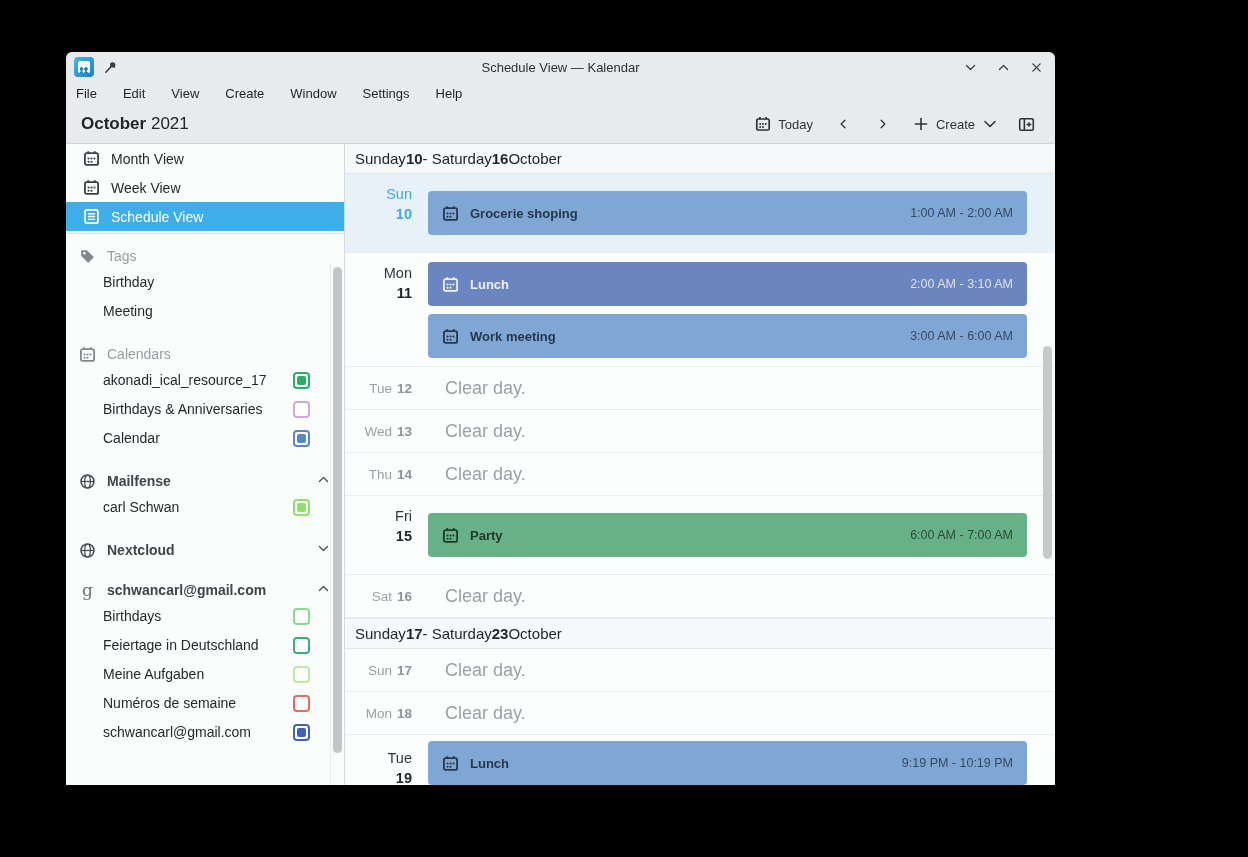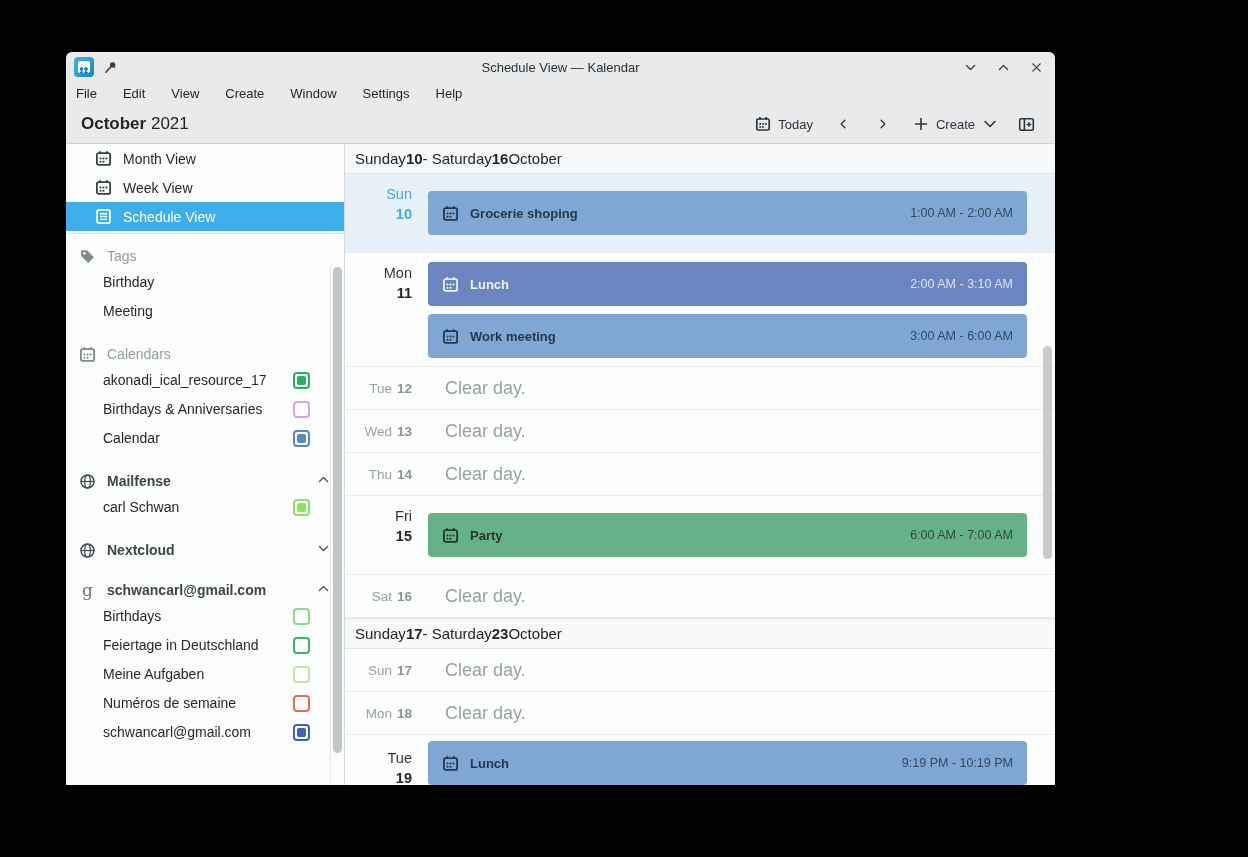--- a/index.html
+++ b/index.html
@@ -33,21 +33,21 @@
   .month-title b{font-weight:700;}
   .toolbar{margin-left:auto;display:flex;align-items:center;gap:8px;color:#2f3439;}
   .tbtn{display:flex;align-items:center;gap:7px;font-size:13px;color:#2f3439;padding:4px 6px;border-radius:3px;background:transparent;border:none;}
   .tbtn .icn{width:16px;height:16px;}
   .navbtn{padding:4px 10px;}
   .navbtn .icn{width:12px;height:12px;}
   .chev-sm{width:11px;height:11px;}
   
   .bodyrow{flex:1;display:flex;min-height:0;}
   .sidebar{width:279px;flex:none;background:#fbfcfc;border-right:1px solid #d7d9da;box-sizing:border-box;position:relative;overflow:hidden;}
-  .sb-item{height:29px;display:flex;align-items:center;gap:11px;padding-left:29px;font-size:14px;color:#26292c;}
+  .sb-item{height:29px;display:flex;align-items:center;gap:11px;padding-left:17px;font-size:14px;color:#26292c;}
   .sb-item .icn{width:17px;height:17px;color:#3a3f44;flex:none;}
   .sb-item.sel{color:#fff;}
   .sb-item.sel .icn{color:#fff;}
   .sb-sep{height:1px;background:#dddfe0;margin:2px 0 0 0;}
   .sb-section{margin-top:14px;}
   .sb-head{height:26px;display:flex;gap:11px;padding:0 14px 0 13px;font-size:14px;}
   .sb-head .icn{width:17px;height:17px;flex:none;}
   .sb-head.muted{color:#989da0;}
   .sb-head.muted .icn{color:#83888c;}
   .sb-head.acct{color:#3f4549;font-weight:700;}

